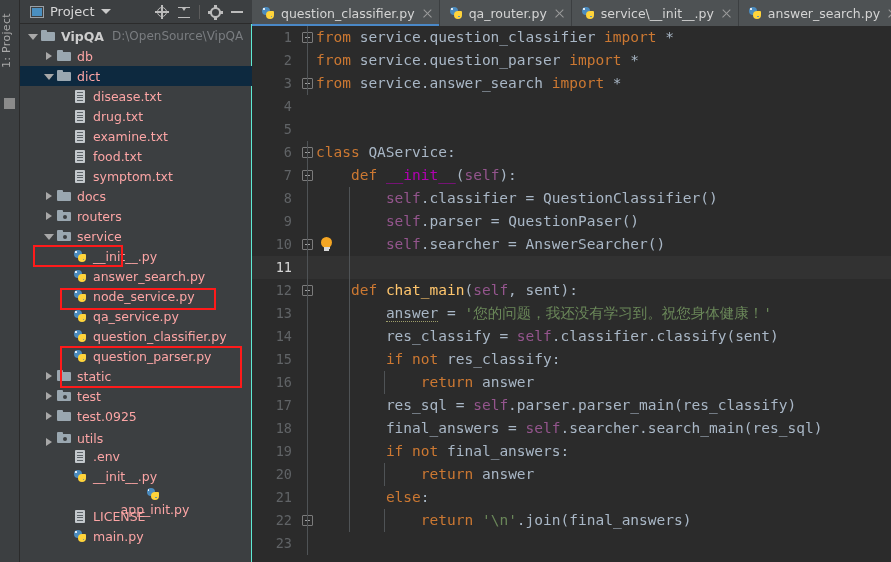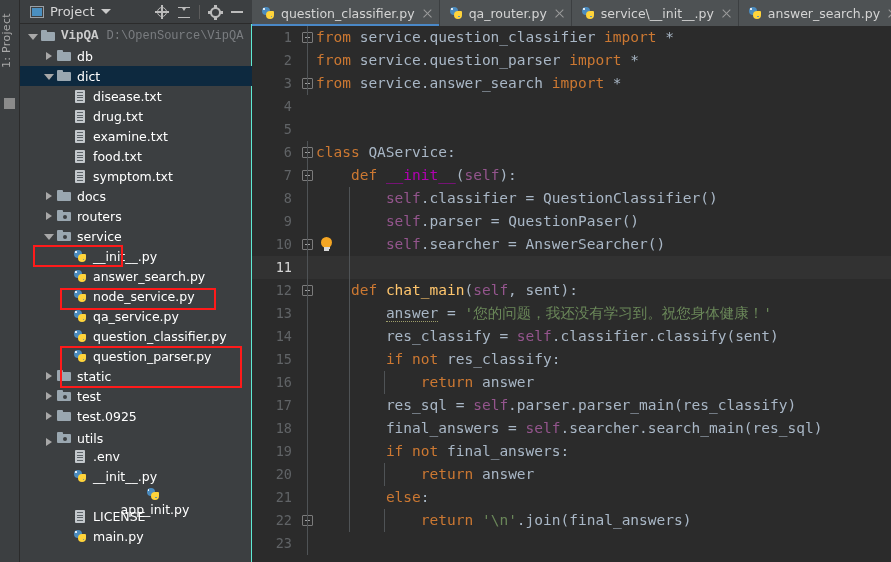--- a/index.html
+++ b/index.html
@@ -171,21 +171,21 @@
     position: absolute; left: 2px; top: 2px; width: 8px; height: 8px;
     background: #4b8bbe; border-radius: 4px 4px 1px 4px;
   }
   .ic-py .yel {
     position: absolute; left: 6px; top: 6px; width: 8px; height: 8px;
     background: #ffd43b; border-radius: 4px 1px 4px 4px;
   }
   .ic-py .d1 { position: absolute; left: 3.4px; top: 3.4px; width: 1.6px; height: 1.6px; background: #ffffff; border-radius: 50%; z-index: 3;}
   .ic-py .d2 { position: absolute; left: 10.6px; top: 10.6px; width: 1.6px; height: 1.6px; background: #4b8bbe; border-radius: 50%; z-index: 3;}
 
-  .lbl { color: #ffffff; }
+  .lbl { color: #fca5a5; }
   .lbl.bold { font-weight: bold; color: #cdcdcd; }
   .path { color: #7a7d80; margin-left: 8px; font-size: 12px; }
 
   
   .annot {
     position: absolute; border: 2px solid #ff1a1a; pointer-events: none;
     z-index: 30;
   }
 
   
@@ -322,21 +322,21 @@
               <div class="c"></div>
           </div>
         </div>
         <div class="hdr-btn">
           <div class="ico-min"></div>
         </div>
       </div>
     </div>
 
     <div id="tree">
-        <div class="row" style="padding-left: 6px; font-family: Liberation Mono, monospace;">
+        <div class="row" style="padding-left: 6px;">
           <div class="tw">
             <div class="arrow open"></div>
           </div>
           <div class="ic ic-folder"></div>
           <span class="lbl bold">VipQA</span>
           <span class="path">D:\OpenSource\VipQA</span>
         </div>
         <div class="row" style="padding-left: 22px;">
           <div class="tw">
             <div class="arrow"></div>

